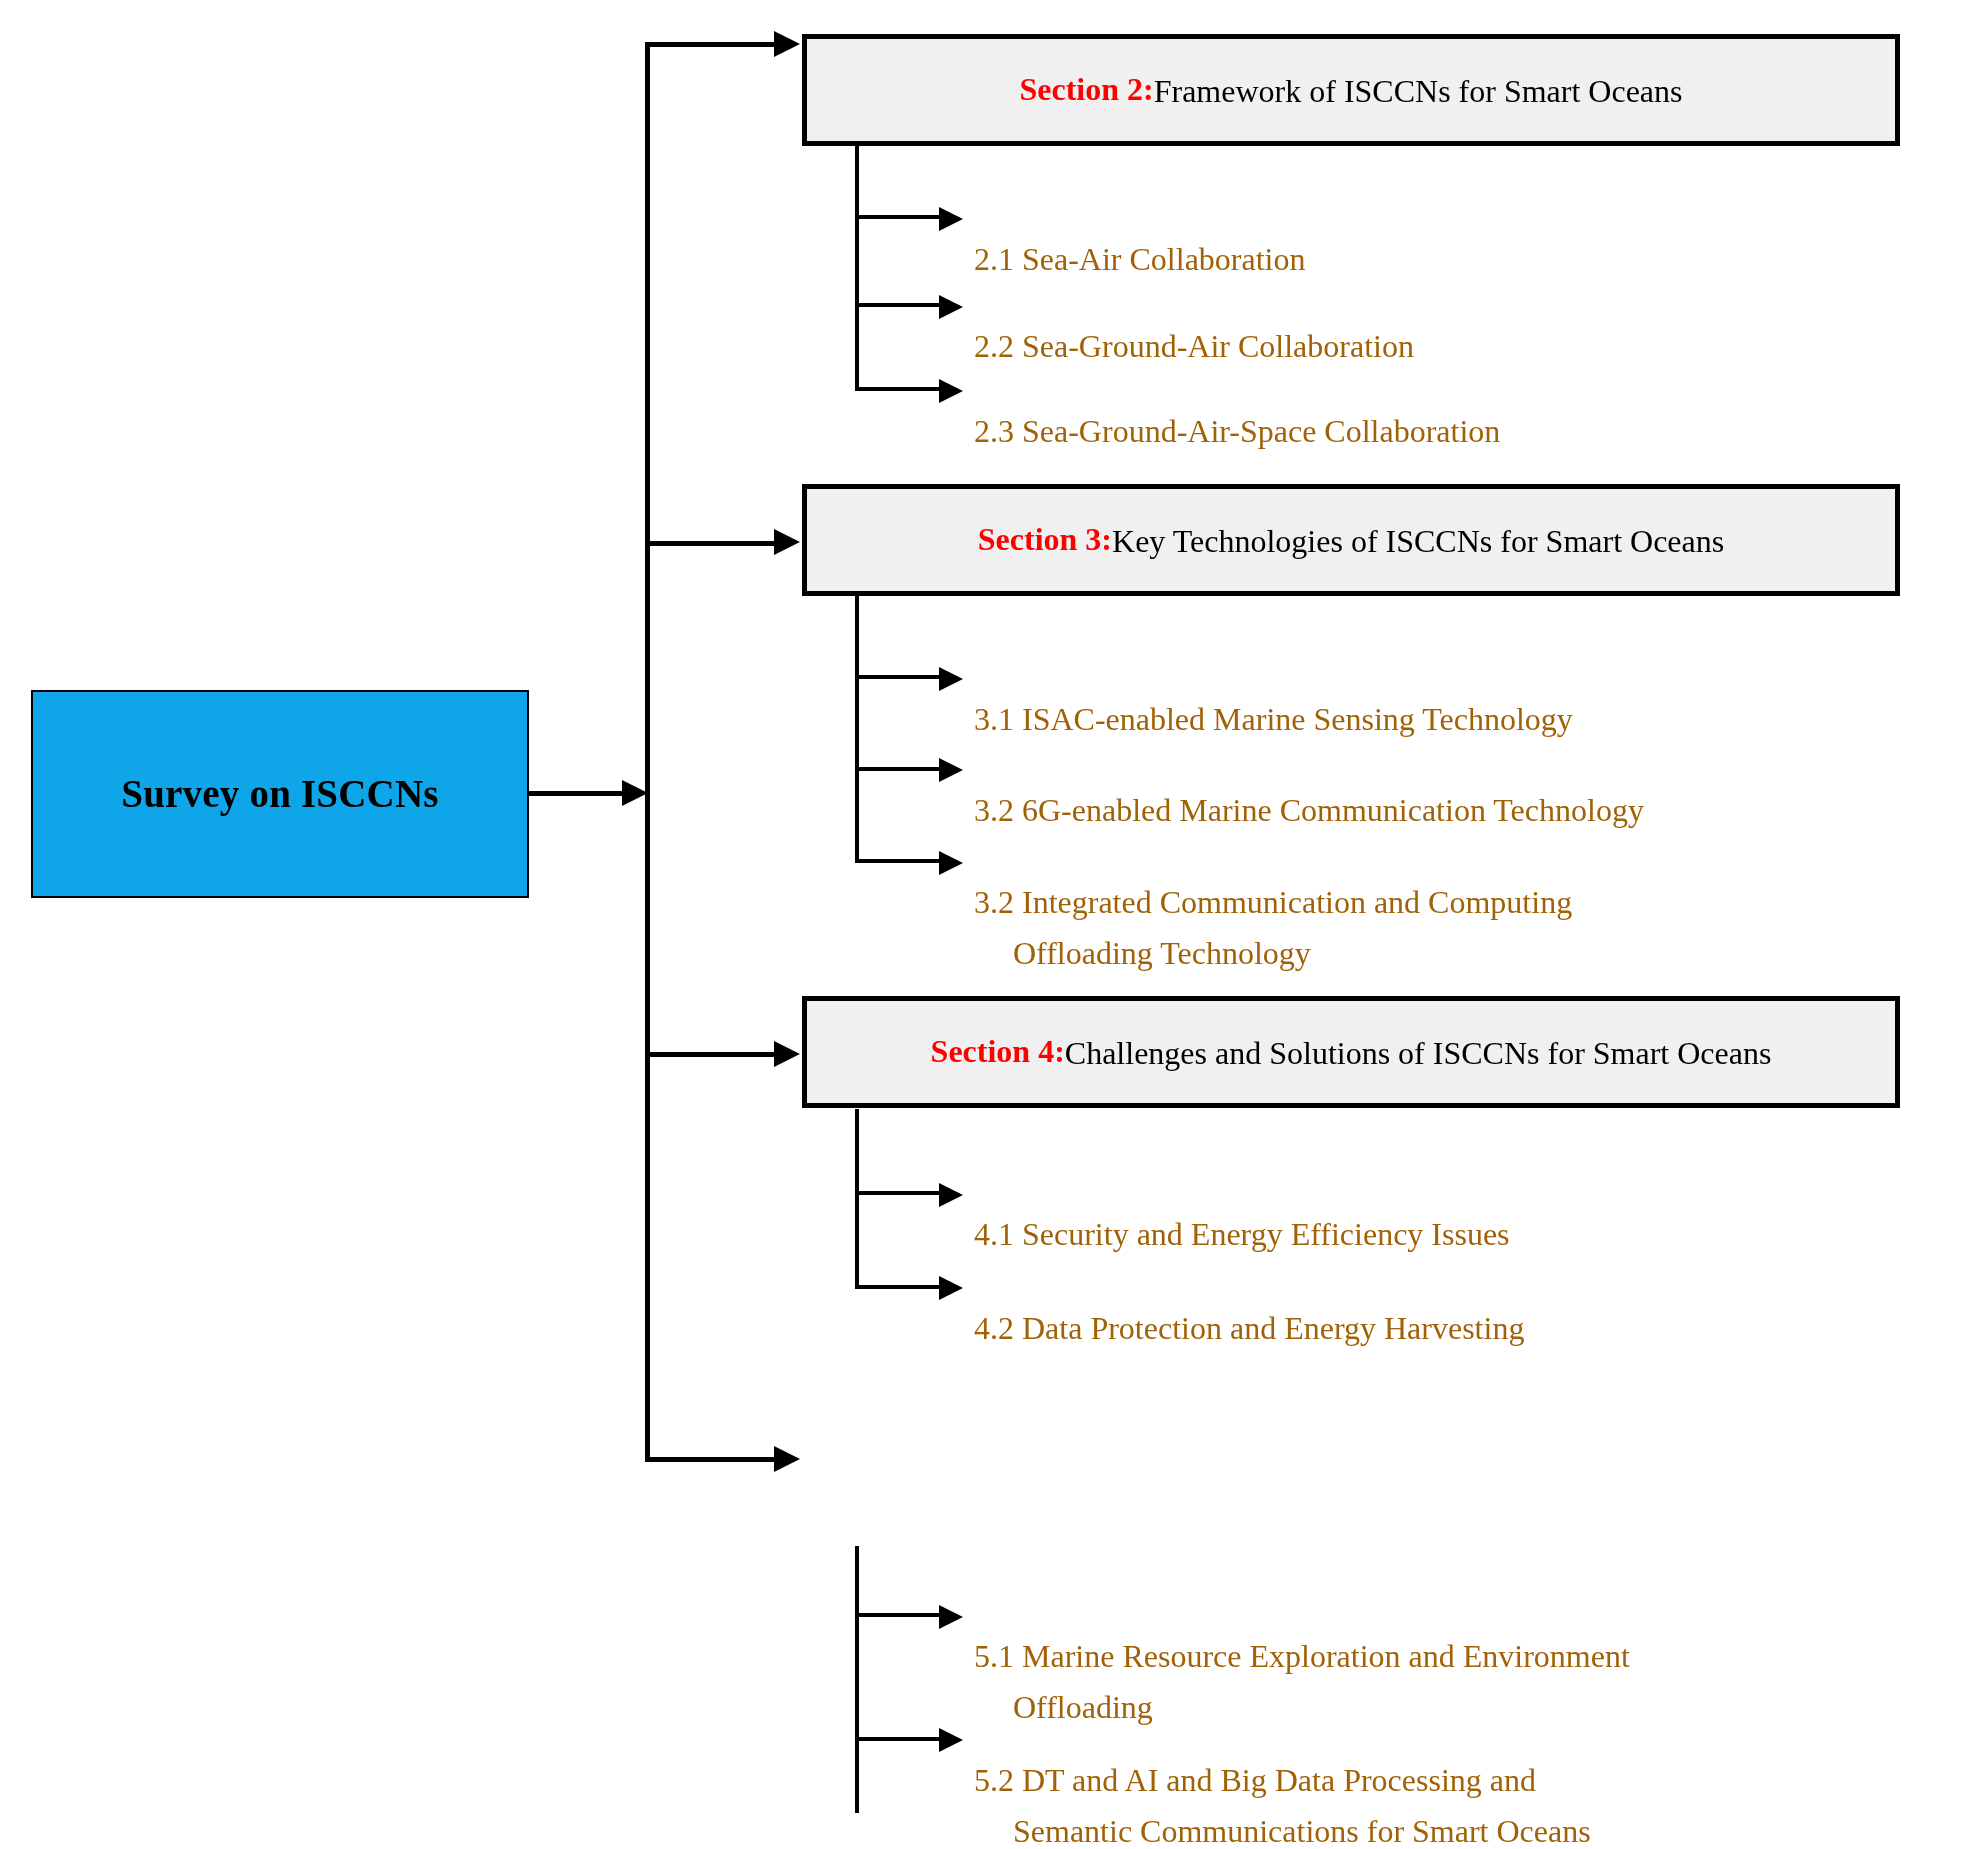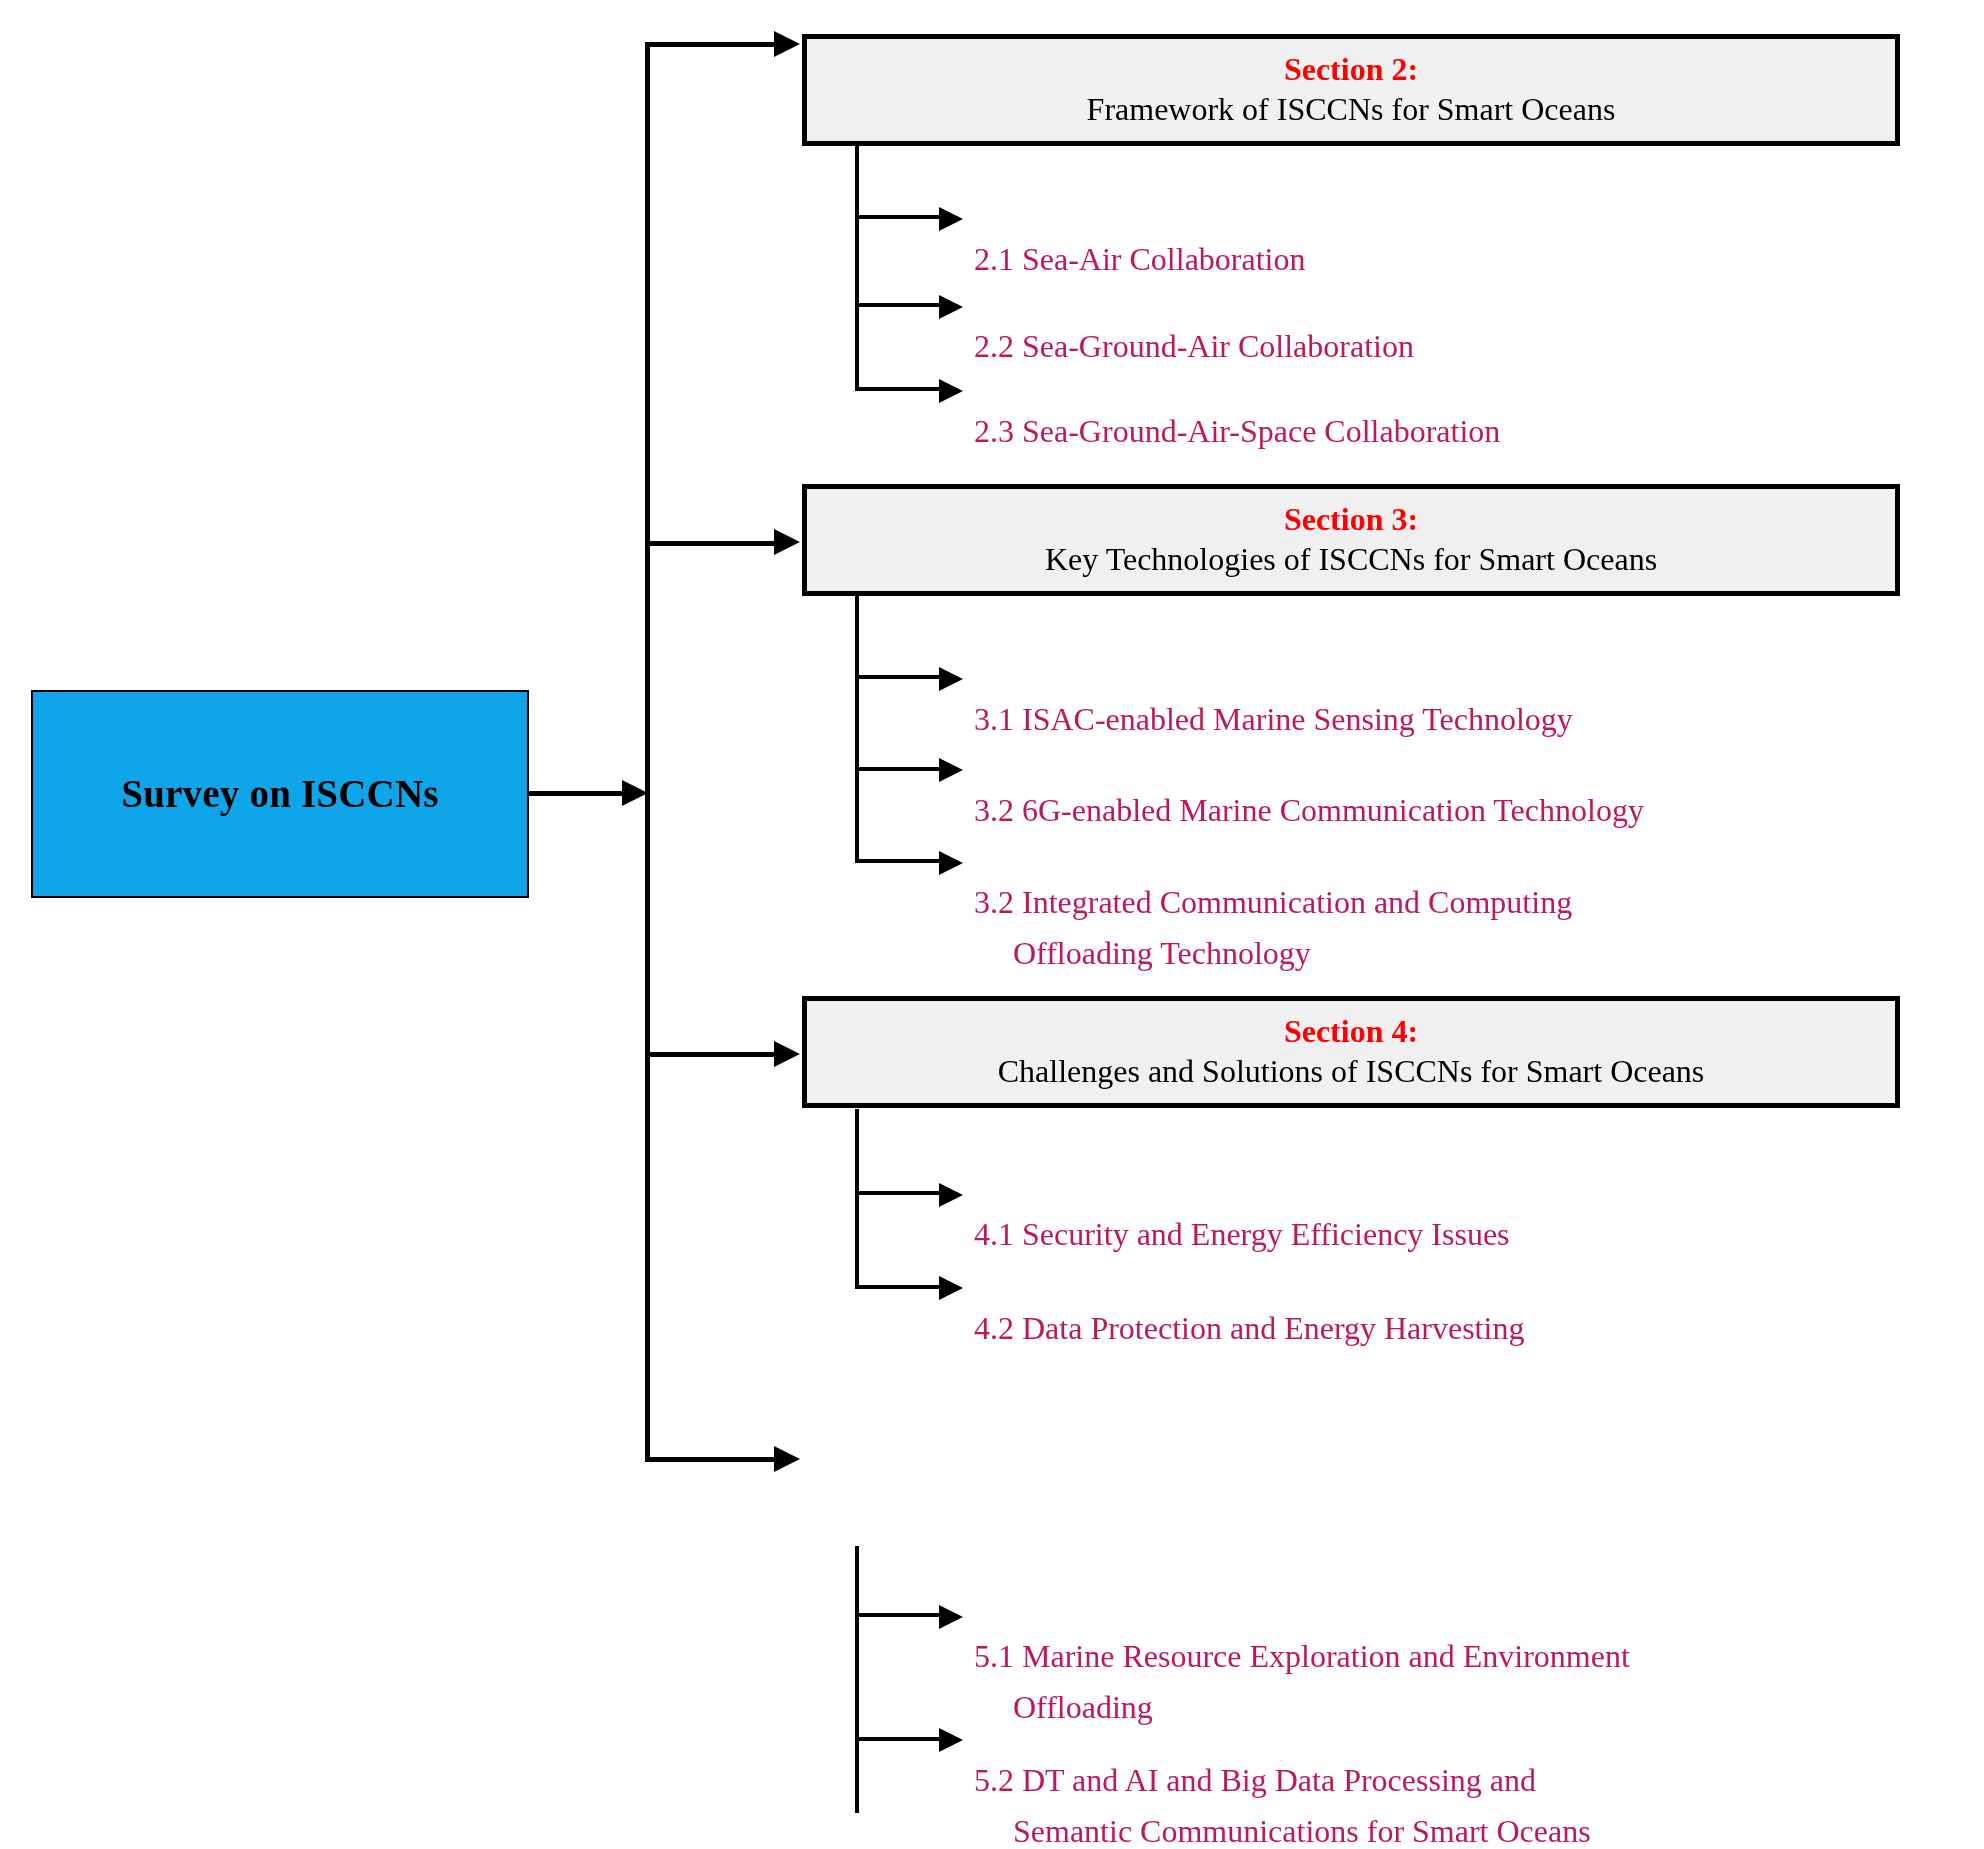--- a/index.html
+++ b/index.html
@@ -41,21 +41,20 @@
 
   
   .section-box {
     position: absolute;
     left: 802px;
     width: 1098px;
     background: #f0f0f0;
     border: 5.6px solid #000000;
     box-sizing: border-box;
     display: flex;
-    flex-direction: column;
     align-items: center;
     justify-content: center;
     text-align: center;
     padding: 0 8.7px;
   }
   .sec-label {
     color: #ff0000;
     font-weight: bold;
     font-size: 32px;
     line-height: 1.12;
@@ -71,21 +70,21 @@
   #sec3-box { top: 484px;  height: 112px; }
   #sec4-box { top: 996px; height: 112px; }
   #sec5-box { top: 1378px; height: 169px; }
 
   
   .sub-item {
     position: absolute;
     left: 974px;
     font-size: 32px;
     line-height: 1.28;
-    color: #be185d;
+    color: #a16207;
     white-space: pre-line;
     text-indent: 0;
   }
   .sub-item .cont {
     display: block;
     padding-left: 39px;
     margin-top: 10px;
   }
 
   

